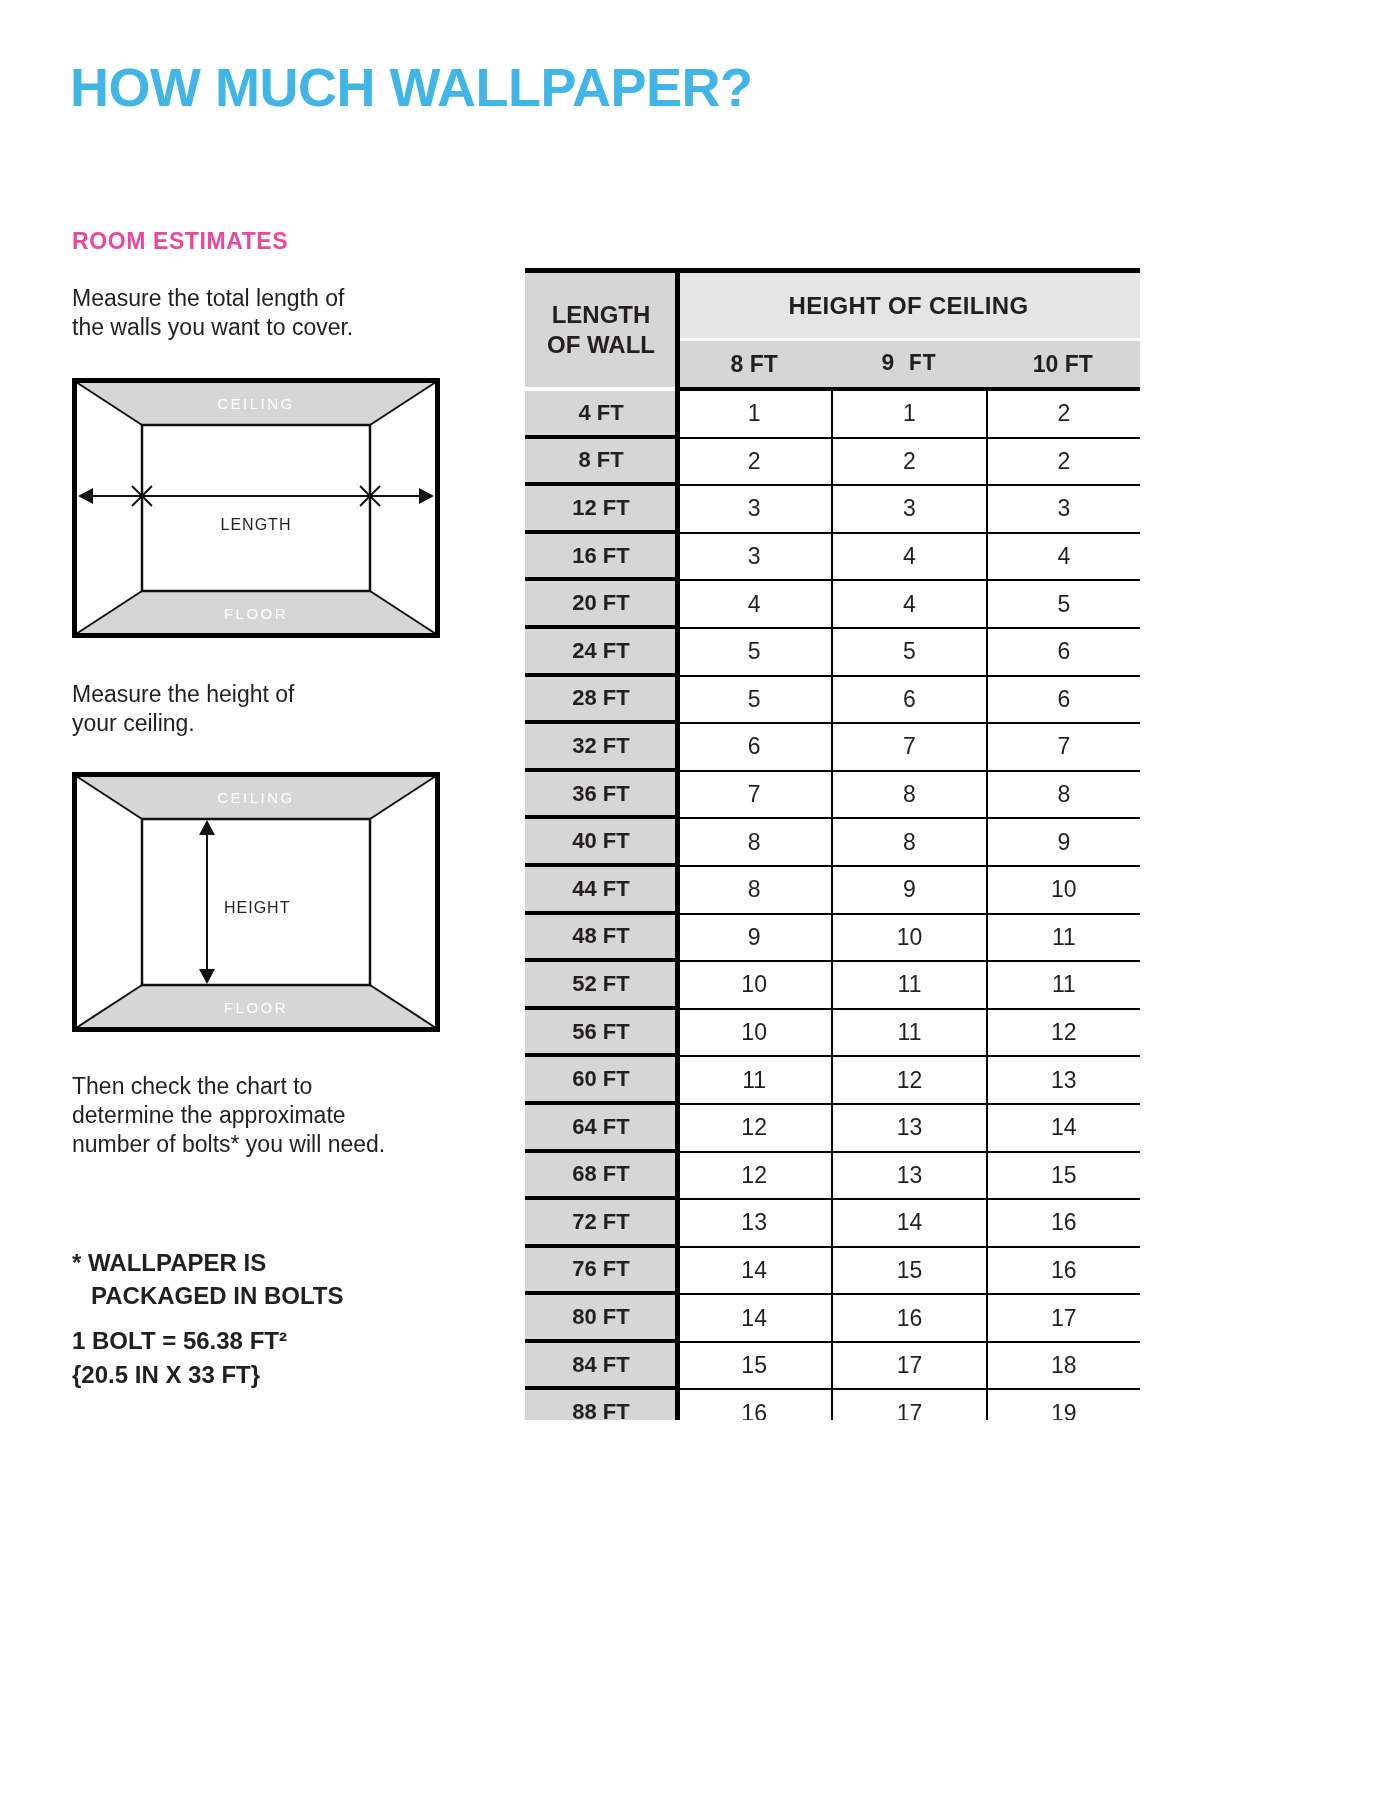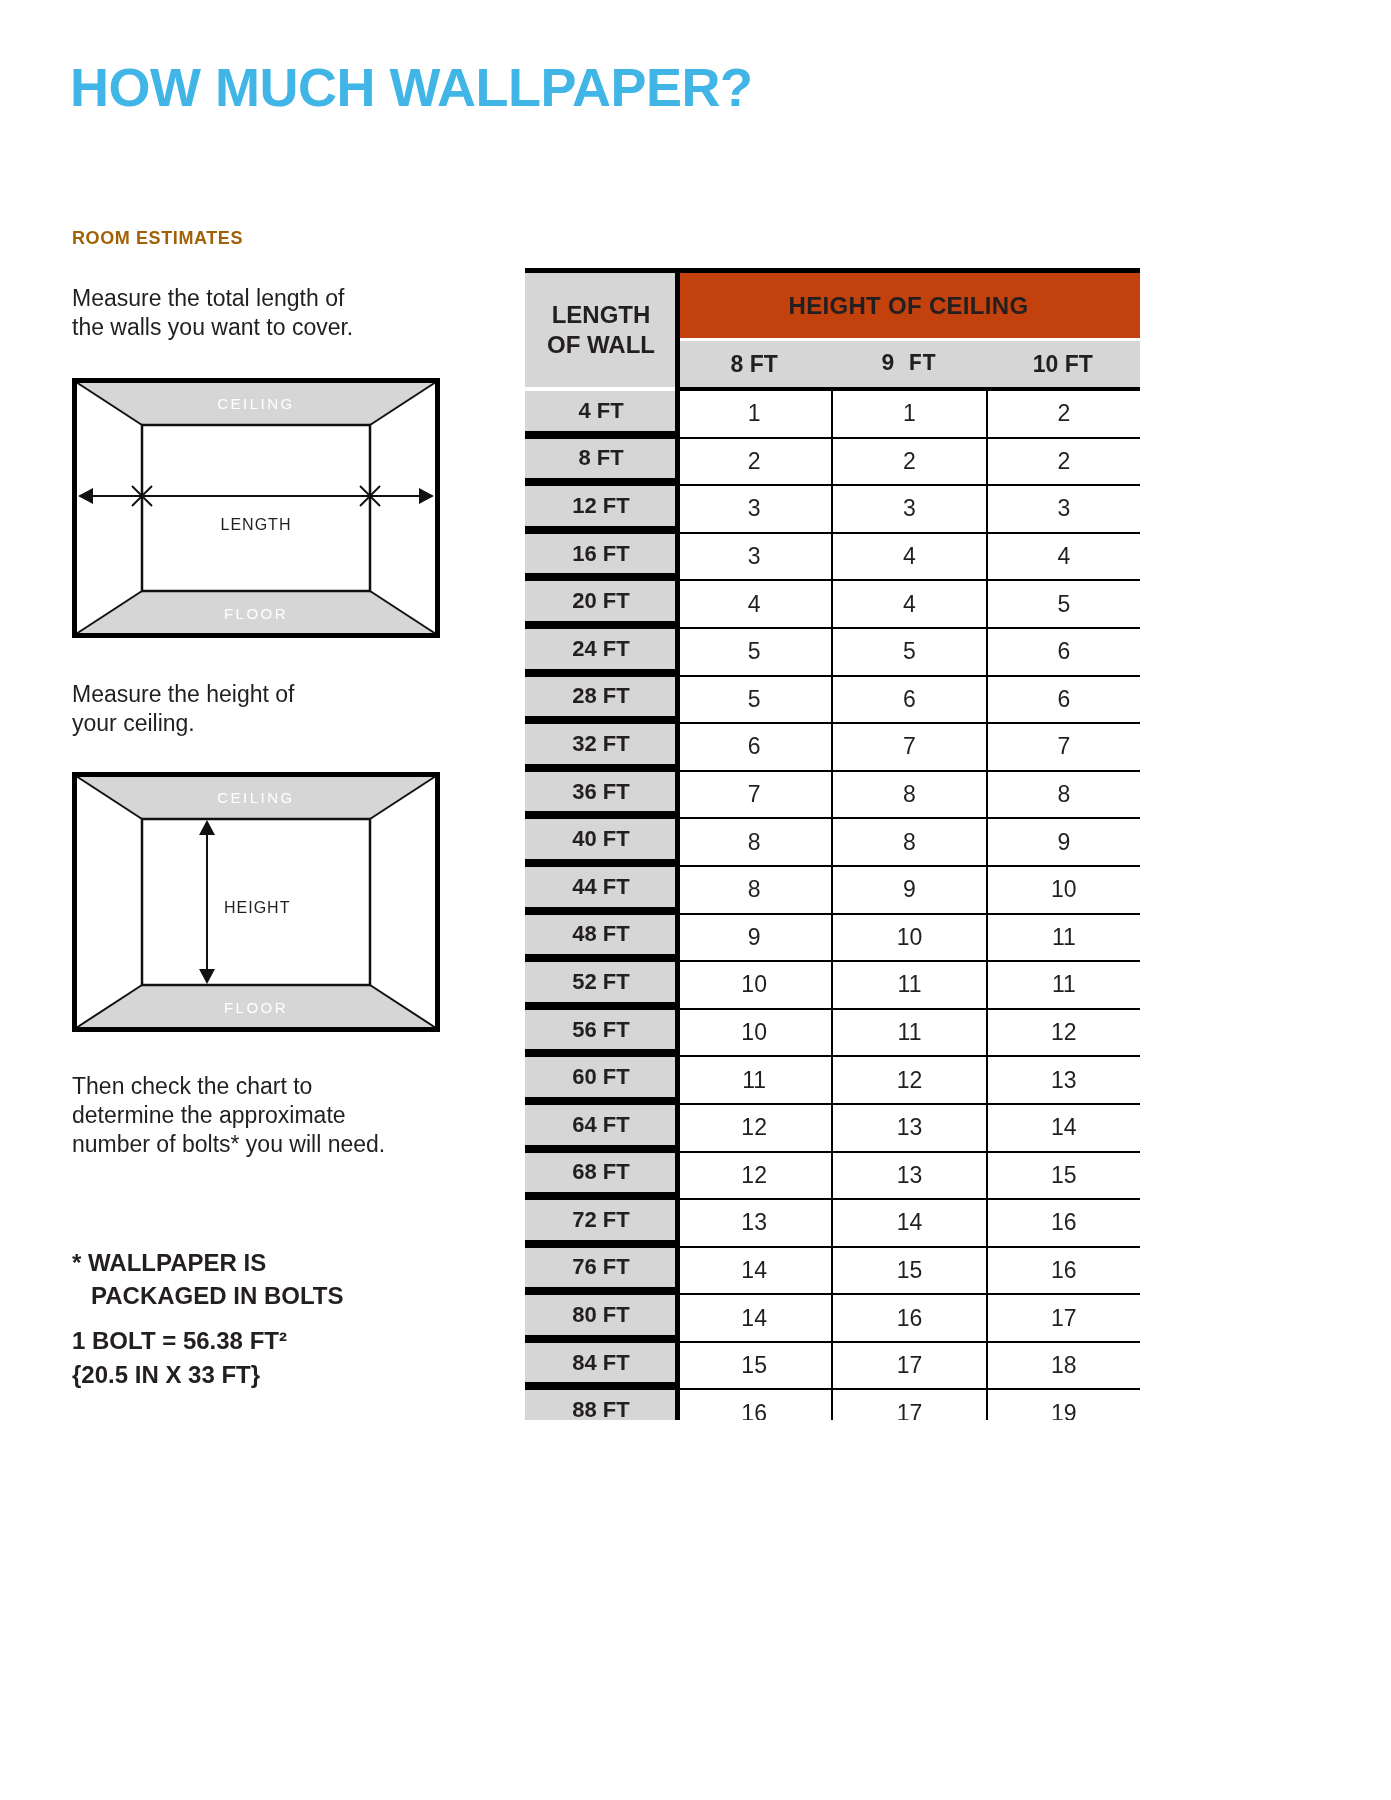--- a/index.html
+++ b/index.html
@@ -5,21 +5,21 @@
   html,body { margin:0; padding:0; background:#ffffff; }
   .page {
     position:relative; width:1391px; height:1420px; background:#ffffff;
     font-family:"Liberation Sans", sans-serif; color:#231f20; overflow:hidden;
   }
   .title {
     position:absolute; left:70px; top:56px;
     font-size:54px; font-weight:bold; color:#41b6e6; letter-spacing:-0.5px;
   }
   .section-heading {
-    position:absolute; font-size:18px; font-weight:bold; color:#a16207; letter-spacing:0.6px;
+    position:absolute; font-size:23px; font-weight:bold; color:#ec4899; letter-spacing:0.6px;
   }
   .h-room { left:72px; top:228px; }
   .h-bolts { left:525px; top:228px; width:615px; text-align:center; }
   .body-text {
     position:absolute; left:72px; font-size:23px; line-height:29px;
     color:#231f20; white-space:pre-line;
   }
   .p1 { top:284px; }
   .p2 { top:680px; }
   .p3 { top:1072px; }
@@ -48,27 +48,27 @@
   .cell {
     display:flex; align-items:center; justify-content:center;
     box-sizing:border-box; font-size:23px; color:#231f20; background:#ffffff;
   }
   .corner {
     grid-column:1; grid-row:1/3; background:#d6d6d7;
     font-weight:bold; font-size:24px; text-align:center; line-height:30px;
     white-space:pre-line; border-bottom:4px solid #ffffff;
   }
   .band1 {
-    grid-column:2/5; grid-row:1; background:#c2410c;
+    grid-column:2/5; grid-row:1; background:#e5e5e5;
     font-weight:bold; font-size:24px; border-bottom:3px solid #ffffff;
     letter-spacing:0.3px;
   }
   .sub { grid-row:2; background:#d6d6d7; font-weight:bold; font-size:23px; border-bottom:4px solid #000; }
   .s0 { grid-column:2; } .s1 { grid-column:3;font-family:Liberation Mono, monospace; } .s2 { grid-column:4; }
-  .lbl { background:#d6d6d7; font-weight:bold; font-size:22px; border-bottom:8px solid #000000; }
+  .lbl { background:#d6d6d7; font-weight:bold; font-size:22px; border-bottom:4px solid #000000; }
   .lbl.lbl-last { border-bottom:none;font-family:Liberation Mono, monospace; }
   .val { background:#ffffff; border-bottom:2px solid #000; }
   .val.sep { border-left:2px solid #000; }
   .val.last { border-bottom:5px solid #000; }
   .vline { position:absolute; left:150px; top:0; width:5px; height:100%; background:#000; }
   .stub  { position:absolute; left:0; bottom:-6px; width:152px; height:6px; background:#d6d6d7; }
 </style>
 </head>
 <body>
 

